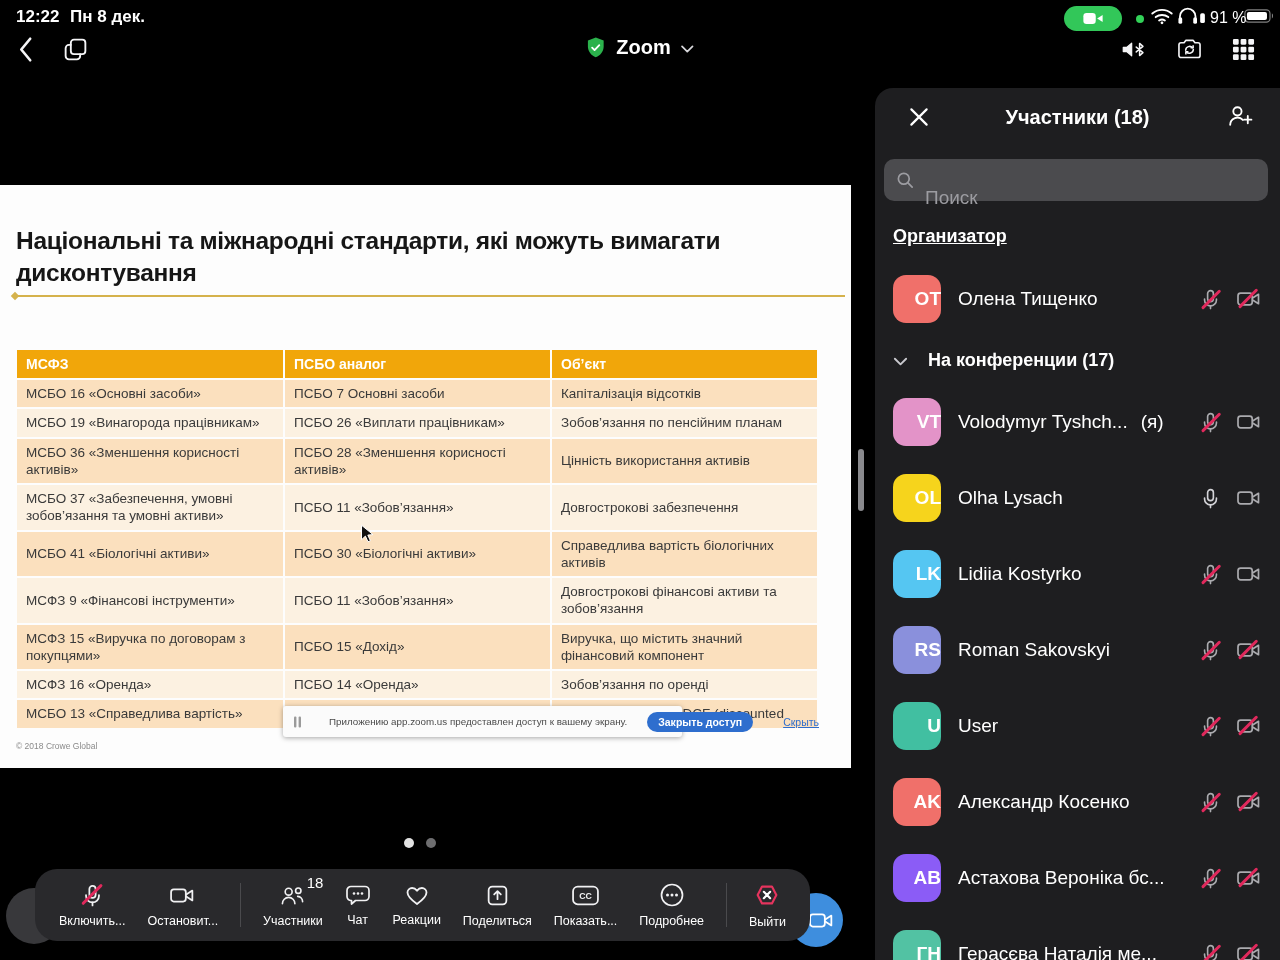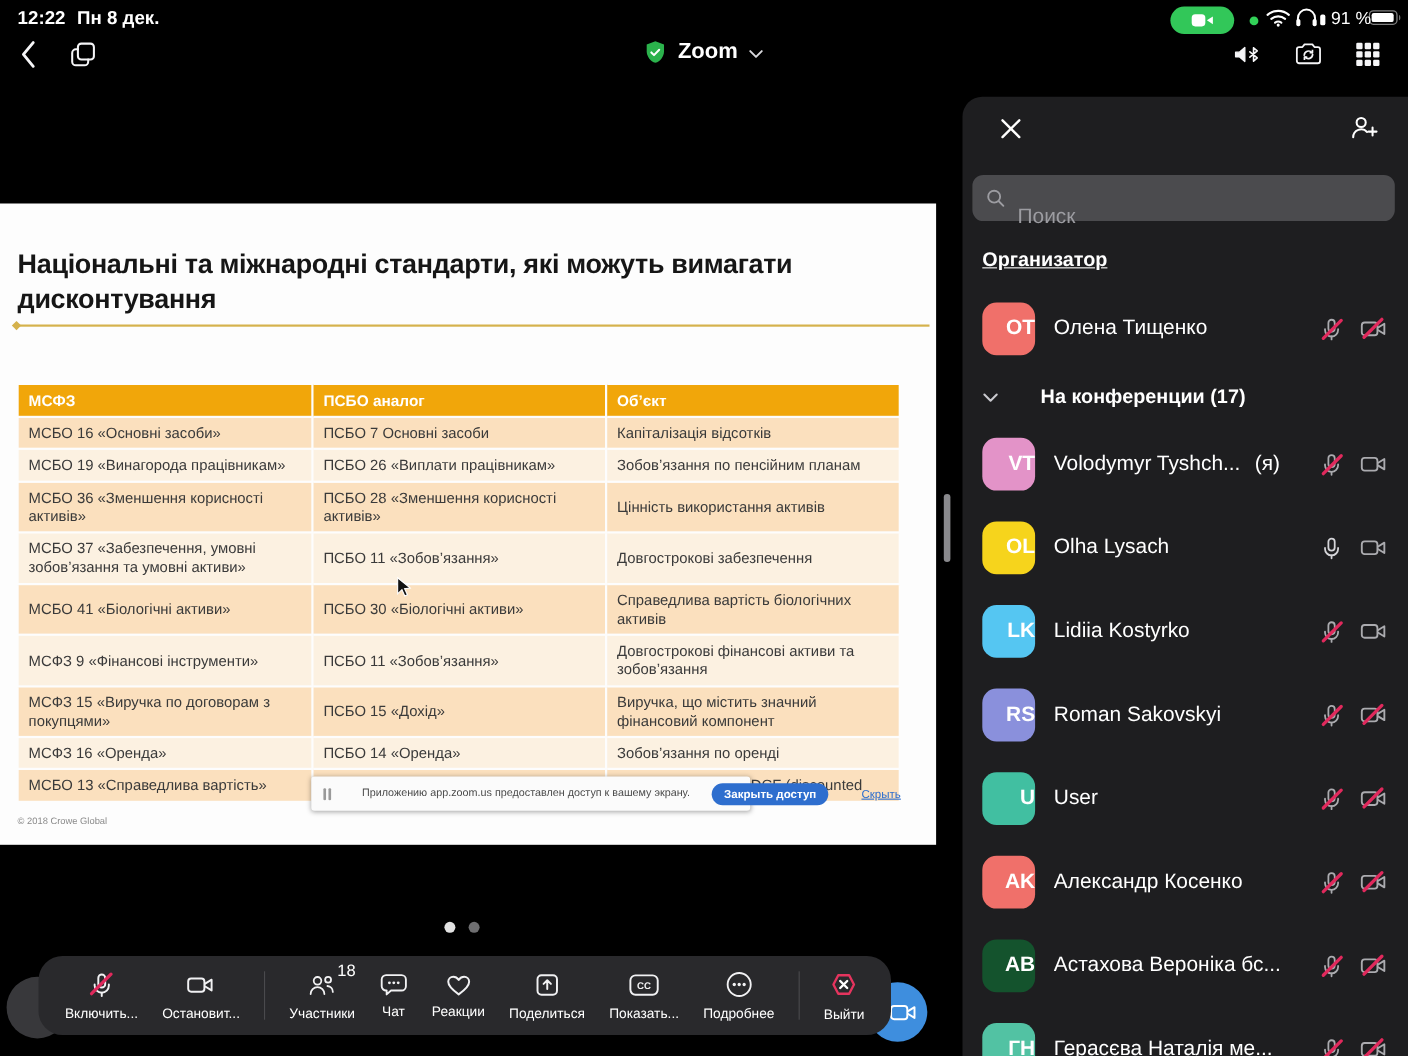--- a/index.html
+++ b/index.html
@@ -64,21 +64,21 @@
   .panel .ph-close{position:absolute;left:32px;top:17px;color:#fff;cursor:pointer;}
   .panel .ph-title{position:absolute;left:0;right:0;top:18px;text-align:center;font-size:20px;font-weight:700;}
   .panel .ph-add{position:absolute;right:26px;top:14px;color:#fff;cursor:pointer;}
   .search{position:absolute;left:9px;top:71px;width:384px;height:42px;background:#4B4B4E;border-radius:10px;
           display:flex;align-items:center;box-sizing:border-box;padding:0 12px;gap:8px;}
   .search .s-ic{color:#9C9CA1;flex:none;}
   .search input{background:transparent;border:none;outline:none;color:#fff;font-size:19px;width:100%;
                 font-family:inherit;margin-top:36px;}
   .search input::placeholder{color:#9C9CA1;}
   .sec-label{position:absolute;left:18px;font-size:18px;font-weight:600;color:#fff;text-decoration:underline;}
-  .sec-exp{position:absolute;left:18px;display:flex;align-items:center;gap:38px;font-size:18px;font-weight:600;cursor:pointer;}
+  .sec-exp{position:absolute;left:18px;display:flex;align-items:center;gap:20px;font-size:18px;font-weight:600;cursor:pointer;}
   .sec-exp .chev{color:#C9C9CE;margin-top:2px;}
   .p-row{position:absolute;left:18px;width:369px;height:48px;display:flex;align-items:center;}
   .avatar{width:48px;height:48px;border-radius:13px;flex:none;display:flex;align-items:center;justify-content:flex-end;}
   .av-txt{font-size:19px;font-weight:600;color:#fff;}
   .p-name{margin-left:17px;font-size:19px;color:#fff;white-space:nowrap;overflow:hidden;}
   .p-suffix{margin-left:13px;}
   .p-status{margin-left:auto;display:flex;align-items:center;gap:14px;flex:none;}
   .sicon{position:relative;display:inline-flex;color:#ABABAF;}
   .sicon.bright{color:#D4D4D8;}
   .sicon .slash{display:none;position:absolute;left:-1px;top:10px;width:26px;height:2.6px;background:#E0295C;
@@ -386,20 +386,21 @@
     <div class="dot dot-active"></div>
     <div class="dot dot-idle"></div>
   </div>
 
   <div class="abs panel">
     <div class="ph-close">
         <svg class="ic" width="24" height="24">
           <use href="#i-x"></use>
         </svg>
       </div>
+    <div class="ph-title">Участники (18)</div>
     <div class="ph-add">
         <svg class="ic" width="29" height="27">
           <use href="#i-padd"></use>
         </svg>
       </div>
 
     <div class="search">
       <span class="s-ic">
           <svg class="ic" width="19" height="19">
             <use href="#i-search"></use>
@@ -550,21 +551,21 @@
           </span>
         <span class="sicon off">
             <svg class="ic" width="26" height="24">
               <use href="#i-cam"></use>
             </svg>
             <span class="slash"></span>
           </span>
       </div>
     </div>
     <div class="p-row" style="top:766px">
-      <div class="avatar" style="background: #14532d;">
+      <div class="avatar" style="background: #8b5cf6;">
           <span class="av-txt">AB</span>
         </div>
       <div class="p-name"><span>Астахова Вероніка бс...</span><span class="p-suffix"></span></div>
       <div class="p-status">
         <span class="sicon muted">
             <svg class="ic" width="23" height="23">
               <use href="#i-mic"></use>
             </svg>
             <span class="slash"></span>
           </span>

